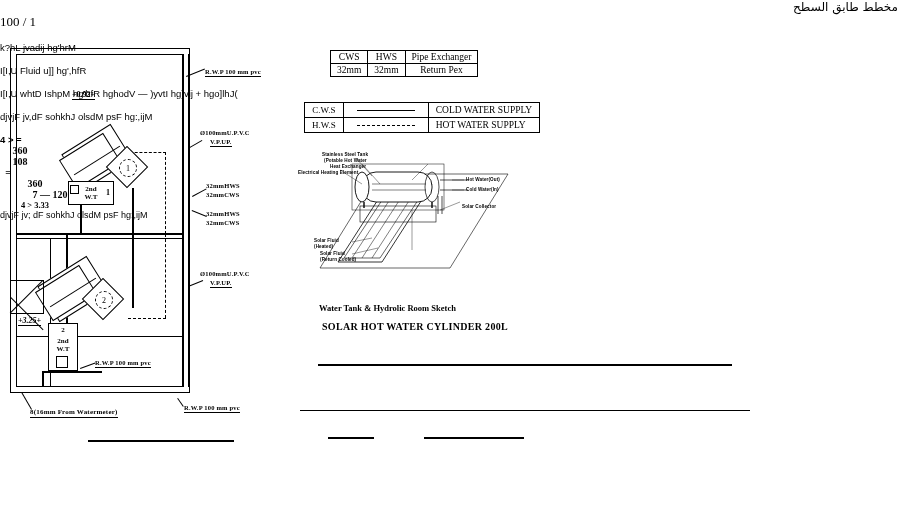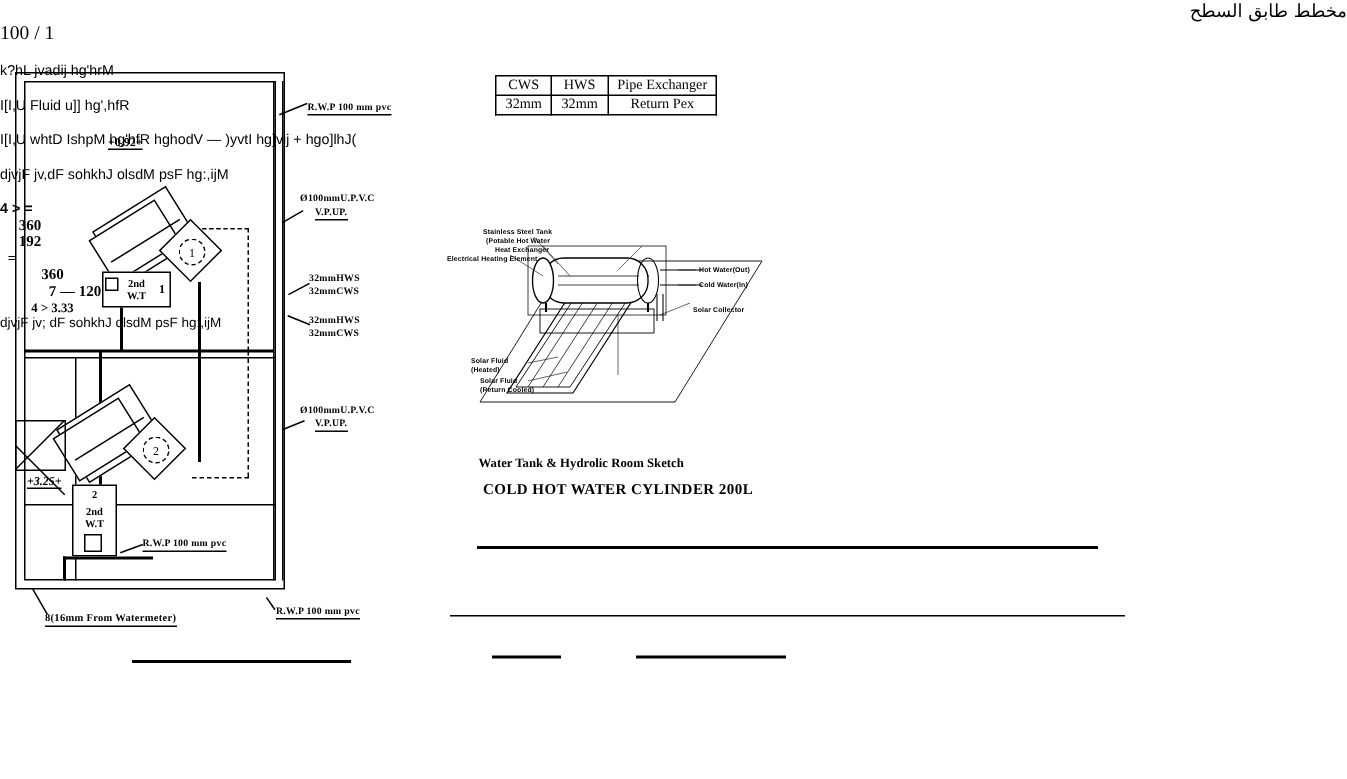--- a/index.html
+++ b/index.html
@@ -157,20 +157,30 @@
   <tr>
     <td>32mm</td>
     <td>32mm</td>
     <td>Return Pex</td>
   </tr>
 </tbody>
   </table>
 
 <table class="gt" id="legend">
   <tbody>
+      <tr>
+    <td class="key">C.W.S</td>
+    <td class="sym"><span class="solidline"></span></td>
+    <td>COLD WATER SUPPLY</td>
+  </tr>
+  <tr>
+    <td class="key">H.W.S</td>
+    <td class="sym"><span class="dashline"></span></td>
+    <td>HOT WATER SUPPLY</td>
+  </tr>
 </tbody>
   </table>
 
 <div id="sketch">
 
   <svg width="215" height="140" style="position:absolute;left:0;top:0;">
     <polygon points="20,118 78,24 208,24 150,118" fill="none" stroke="#000" stroke-width="0.6"></polygon>
 
     <polygon points="38,112 88,34 132,34 82,112" fill="none" stroke="#000" stroke-width="0.8"></polygon>
     <polygon points="44,108 90,38 126,38 80,108" fill="none" stroke="#000" stroke-width="0.6"></polygon>
@@ -215,34 +225,34 @@
   <div class="sklbl" style="left:166px;top:27px;">Hot Water(Out)</div>
   <div class="sklbl" style="left:166px;top:37px;">Cold Water(In)</div>
   <div class="sklbl" style="left:162px;top:54px;">Solar Collector</div>
   <div class="sklbl" style="left:14px;top:88px;">Solar Fluid</div>
   <div class="sklbl" style="left:14px;top:94px;">(Heated)</div>
   <div class="sklbl" style="left:20px;top:101px;">Solar Fluid</div>
   <div class="sklbl" style="left:20px;top:107px;">(Return Cooled)</div>
 </div>
 
 <div class="cap1" style="left:319px;top:303px;">Water Tank &amp; Hydrolic Room Sketch</div>
-<div class="cap2" style="left:322px;top:321px;">COLD HOT WATER CYLINDER 200L</div>
+<div class="cap2" style="left:322px;top:321px;">SOLAR HOT WATER CYLINDER 200L</div>
 
 <div class="mono" style="left:536px;top:334px;">k?hL  jvadĳ  hg'hrM</div>
 <div class="mono" style="left:484px;top:350px;">I[I,U  Fluid  u]]  hg',hfR</div>
 <div class="mono" style="left:528px;top:366px;">I[I,U  whtD  IshpM   hg'hfR  hghodV  —   )yvtI  hg]vĳ   +    hgo]lhJ(</div>
 <div class="mono" style="left:546px;top:382px;">djvjF  jv,dF  sohkhJ  olsdM  psF  hg:,ĳM</div>
 <div class="mono" style="left:272px;top:362px;font-weight:bold;">4  &gt;  =</div>
 <div class="ln" style="left:318px;top:364px;width:414px;height:1.5px;"></div>
 
 <div class="ln" style="left:300px;top:410px;width:450px;height:1px;"></div>
 
 <div class="frnum" style="left:330px;top:424px;width:40px;">360</div>
 <div class="ln" style="left:328px;top:437px;width:46px;height:1.5px;"></div>
-<div class="frnum" style="left:330px;top:440px;width:40px;">192</div>
+<div class="frnum" style="left:330px;top:440px;width:40px;">108</div>
 
 <div class="frnum" style="left:392px;top:432px;width:16px;">=</div>
 
 <div class="frnum" style="left:438px;top:424px;width:70px;">360</div>
 <div class="ln" style="left:424px;top:437px;width:100px;height:1.5px;"></div>
 <div class="frnum" style="left:424px;top:440px;width:100px;">7   —   120</div>
 
 <div class="frnum" style="left:370px;top:458px;width:70px;font-size:8.5px;">4  &gt;  3.33</div>
 
 <div class="mono2" style="left:528px;top:437px;">djvjF  jv; dF  sohkhJ  olsdM  psF  hg:,ĳM</div>

